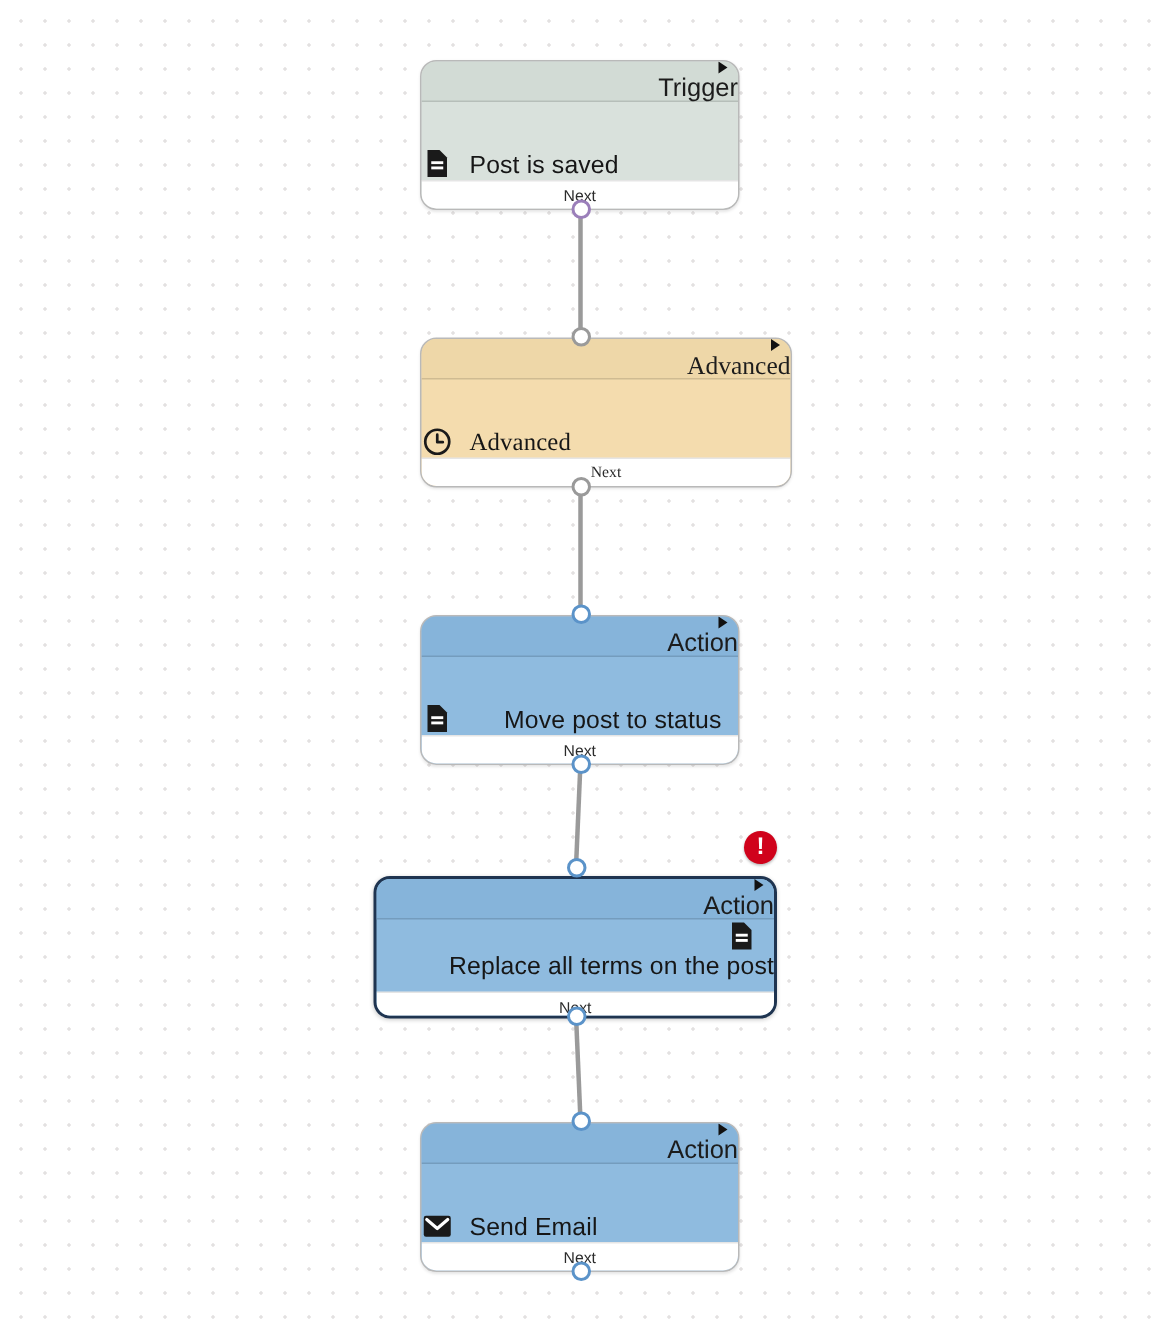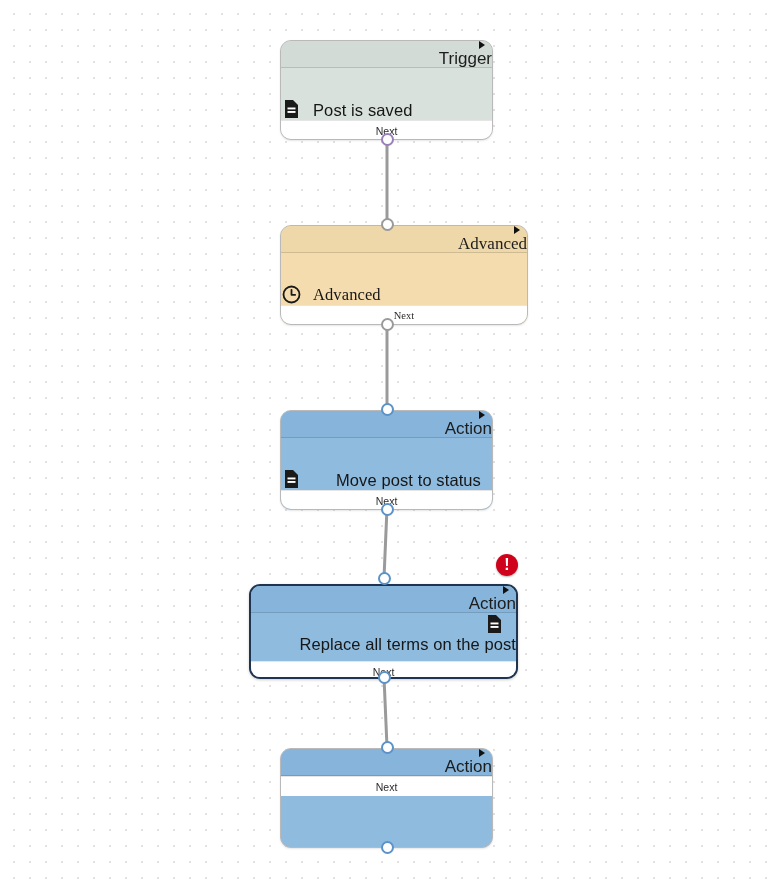--- a/index.html
+++ b/index.html
@@ -239,20 +239,29 @@
   <div class="port blue" style="left:378px; top:671px;"></div>
   <div class="error-badge" style="left:496px; top:554px;">
     <span>!</span>
   </div>
 
   <div class="node" style="left:280px; top:748px; width:213px; height:100px; background:#8fbbdf;">
     <div class="node-header" style="background:#86b4da;">
       <span class="disclosure"></span>
       <span>Action</span>
     </div>
+    <div class="node-body" style="height:52px;">
+      <span class="node-icon">
+        <svg width="19" height="15" viewBox="0 0 19 15">
+          <rect x="0.5" y="0.5" width="18" height="14" rx="1.5" fill="#1a1a1a"></rect>
+          <path d="M2.5 3 L9.5 9 L16.5 3" fill="none" stroke="#ffffff" stroke-width="2.1" stroke-linecap="round" stroke-linejoin="round"></path>
+        </svg>
+      </span>
+      <span class="node-title">Send Email</span>
+    </div>
     <div class="node-footer">
       <span>Next</span>
     </div>
   </div>
   <div class="port blue" style="left:381px; top:741px;"></div>
   <div class="port blue" style="left:381px; top:841px;"></div>
 
 </div>
 
 </body></html>

